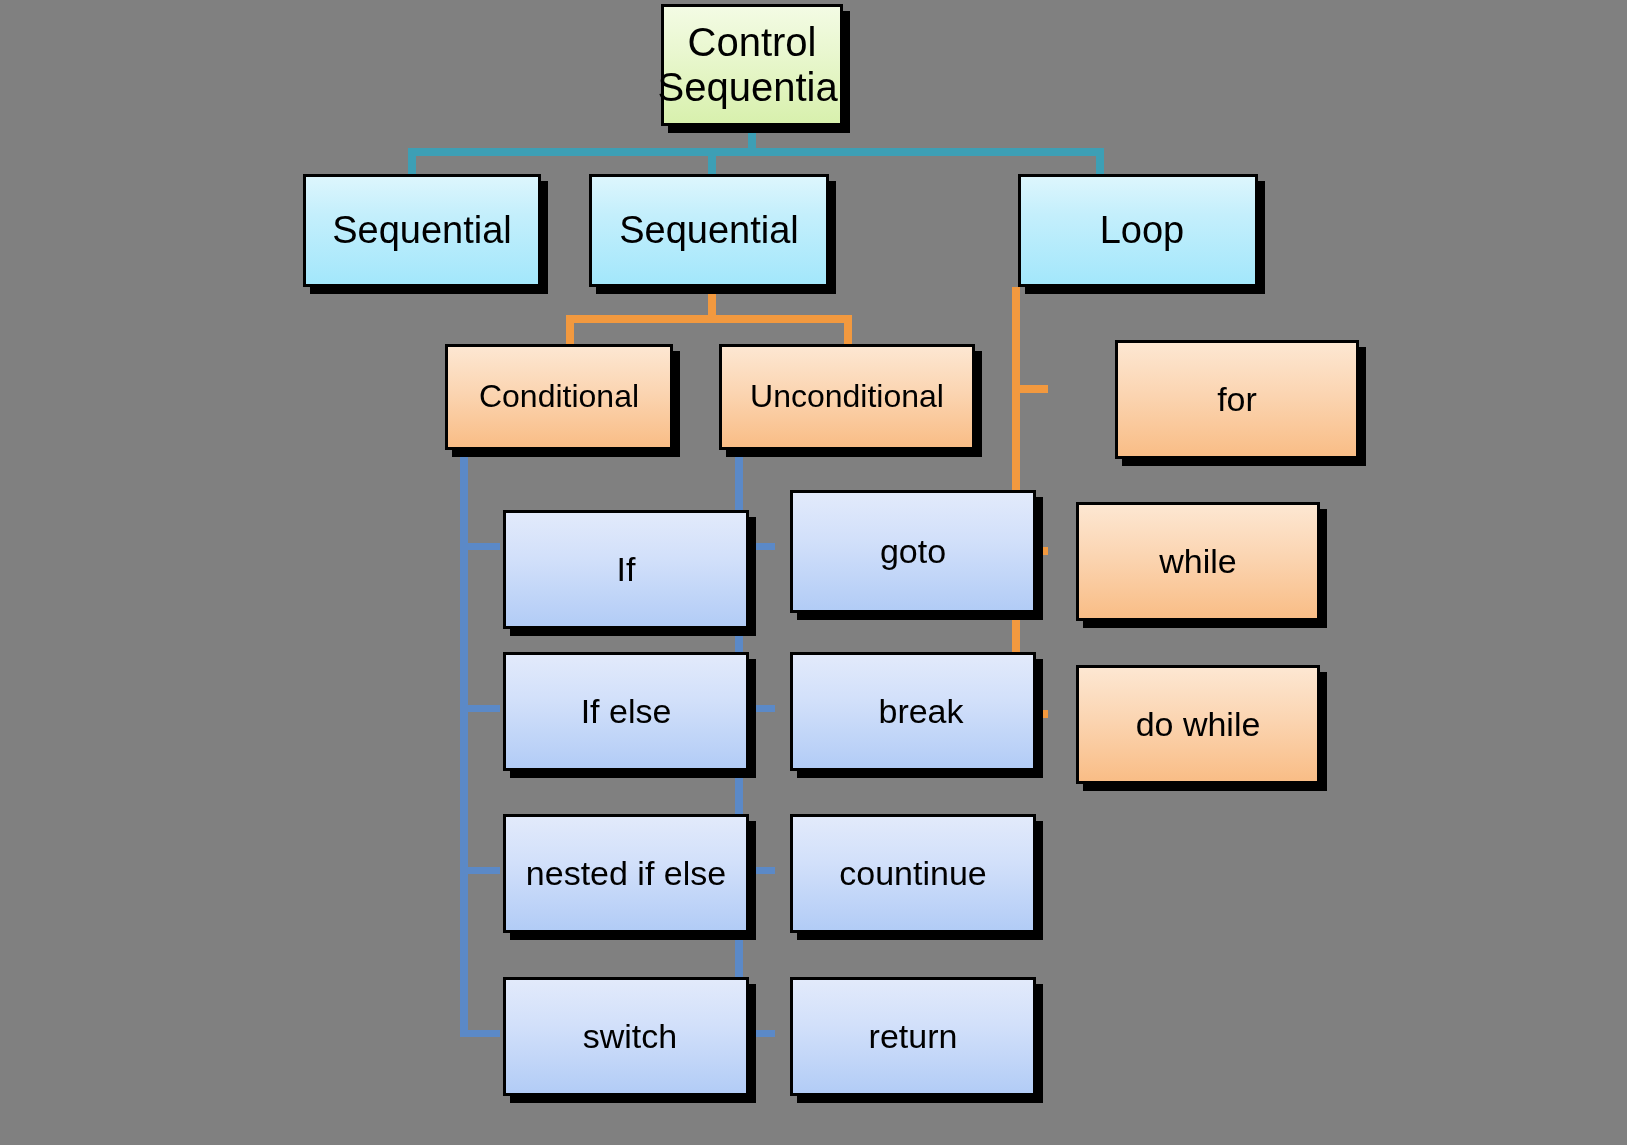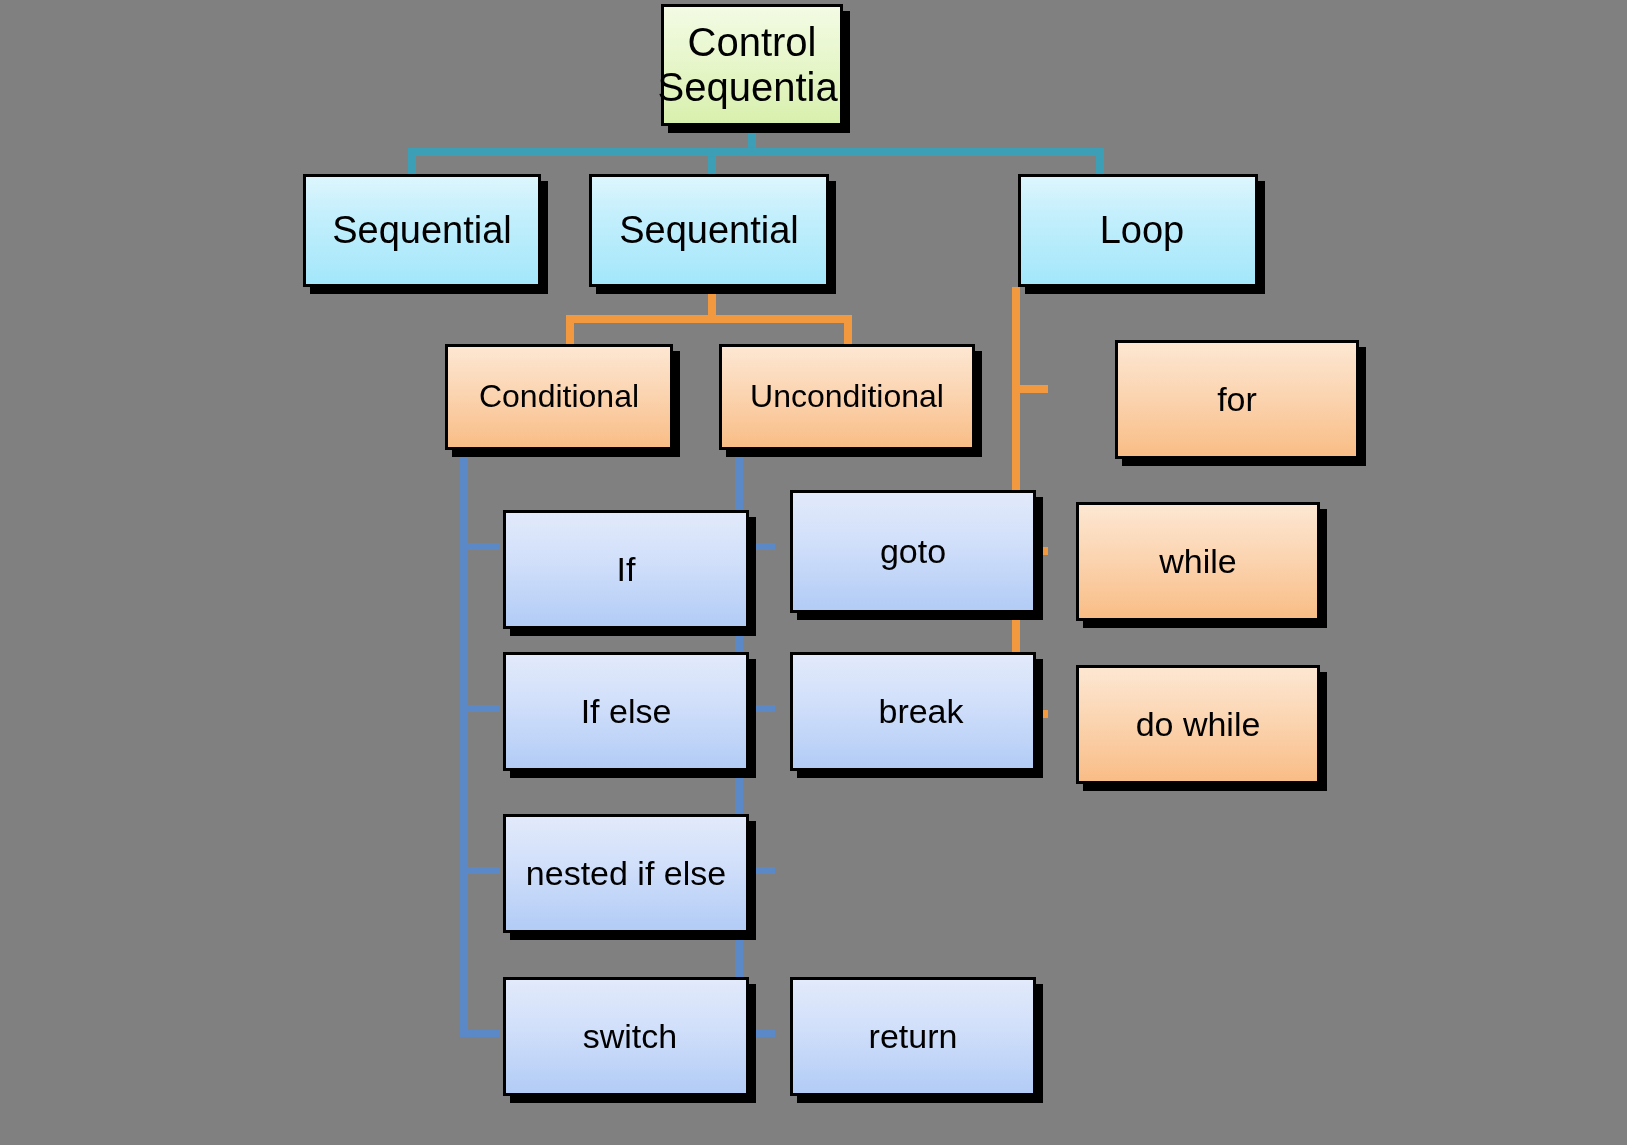--- a/index.html
+++ b/index.html
@@ -128,20 +128,23 @@
   </div>
 
   <div class="node periwinkle fs-leaf" style="left:790px;top:490px;width:246px;height:123px;">
     <span class="lbl">goto</span>
   </div>
 
   <div class="node periwinkle fs-leaf" style="left:790px;top:652px;width:246px;height:119px;padding-left:16px;">
     <span class="lbl">break</span>
   </div>
 
+  <div class="node periwinkle fs-leaf" style="left:790px;top:814px;width:246px;height:119px;">
+    <span class="lbl">countinue</span>
+  </div>
 
   <div class="node periwinkle fs-leaf" style="left:790px;top:977px;width:246px;height:119px;text-align:center;">
     <span class="lbl">return</span>
   </div>
 
   <div class="node orange fs-leaf" style="left:1076px;top:340px;width:244px;height:119px;margin-left:39px;">
     <span class="lbl">for</span>
   </div>
 
   <div class="node orange fs-leaf" style="left:1076px;top:502px;width:244px;height:119px;">

